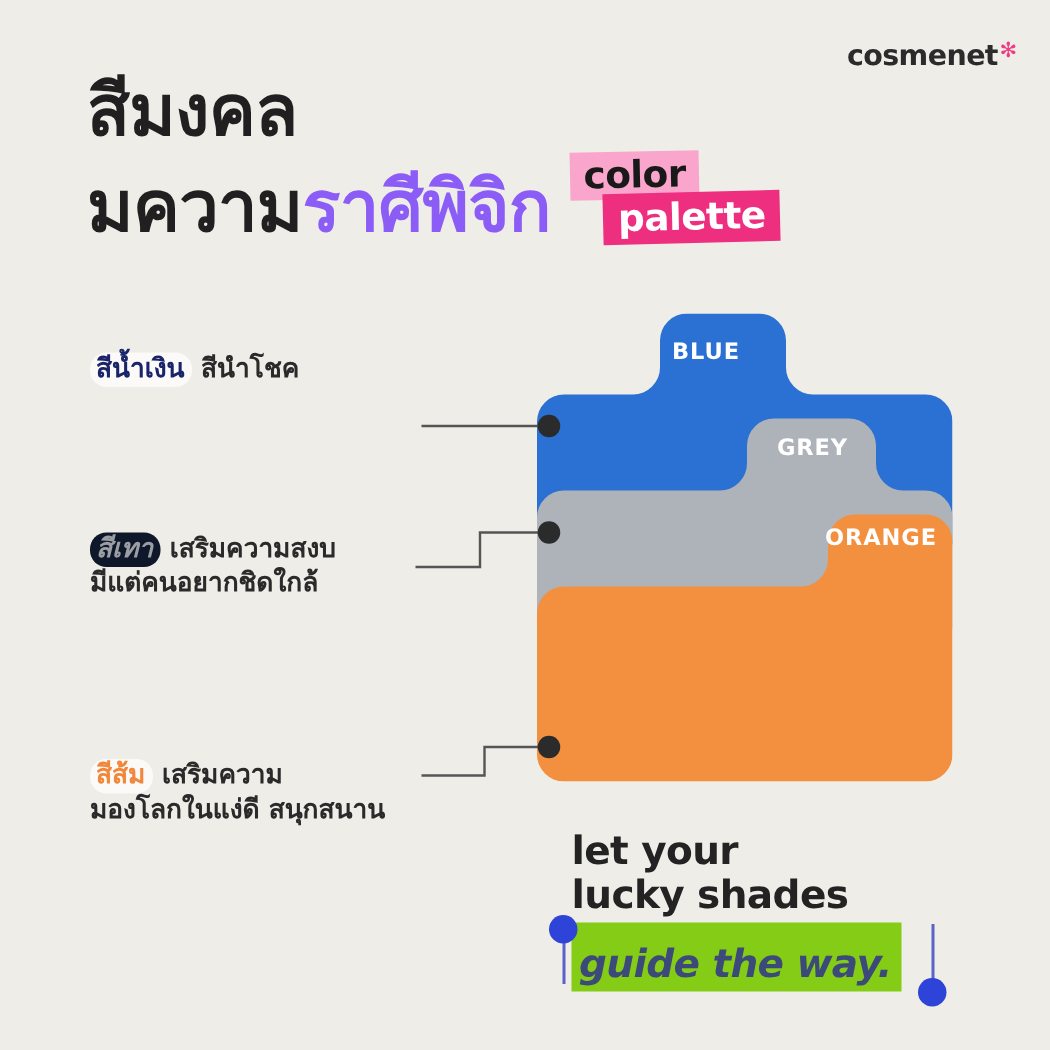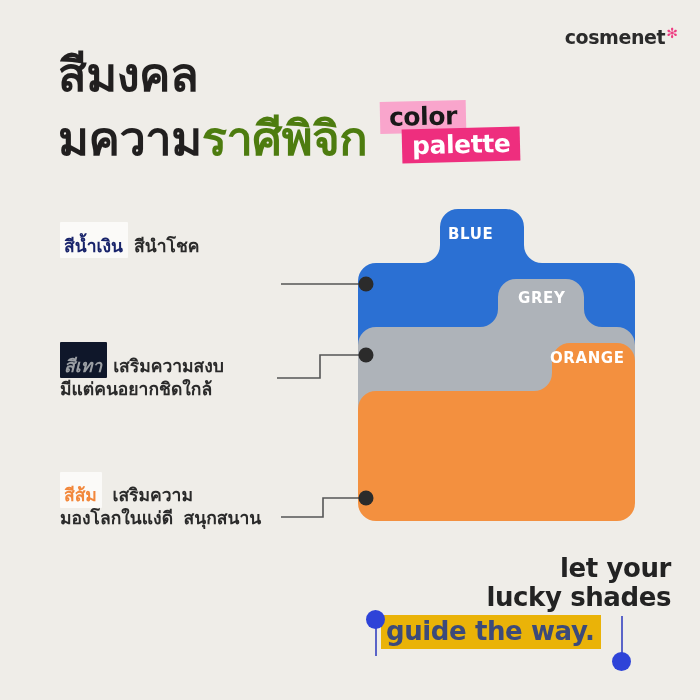--- a/index.html
+++ b/index.html
@@ -63,21 +63,21 @@
     color: #211F1F;
     letter-spacing: -0.5px;
     white-space: nowrap;
   }
   .head-line.second {
     display: flex;
     align-items: flex-end;
     gap: 0px;
     margin-top: 2px;
   }
-  .head-pink { color: #4d7c0f; }
+  .head-pink { color: #8b5cf6; }
 
   
   #palette-badge {
     position: relative;
     display: inline-block;
     margin-left: 13px;
     width: 135px;
     height: 62px;
     vertical-align: bottom;
   }
@@ -139,25 +139,25 @@
     left: 60px;
     font-family: "DejaVu Sans", sans-serif;
     font-weight: bold;
     font-size: 17.5px;
     line-height: 1.34;
     color: #2A2A2A;
     white-space: nowrap;
   }
   #desc-blue   { top: 218px; }
   #desc-grey   { top: 338px; }
-  #desc-orange { top: 468px; font-family: Liberation Mono, monospace; }
+  #desc-orange { top: 489px; }
 
   .hl {
-    padding: 14px 5px 2px 4px;
-    border-radius: 1px;
+    padding: 1px 5px 2px 4px;
+    border-radius: 11px;
   }
   .hl-blue   { background: #FBFAF8; color: #19246B; }
   .hl-grey   { background: #0f172a; color: #9B9FA4; font-style: italic; }
   .hl-orange { background: #FBFAF8; color: #F2873B; }
 
   
   #connectors {
     position: absolute;
     left: 0;
     top: 0;
@@ -174,28 +174,28 @@
     width: 290px;
   }
   .tag-line {
     font-family: "DejaVu Sans", sans-serif;
     font-weight: bold;
     font-size: 26px;
     line-height: 1.13;
     color: #232323;
     letter-spacing: -0.4px;
     white-space: nowrap;
-    text-align: right;
   }
   .tag-line.highlighted {
     display: inline-block;
     margin-top: 2px;
-    background: #eab308;
+    background: #84cc16;
     color: #3C4A7A;
-    padding: 2px 6px 3px 5px;
+    font-style: italic;
+    padding: 14px 6px 3px 5px;
   }
   .sel-handle {
     position: absolute;
     width: 19px;
     height: 19px;
     border-radius: 50%;
     background: #2E43D8;
   }
   .sel-stem {
     position: absolute;

